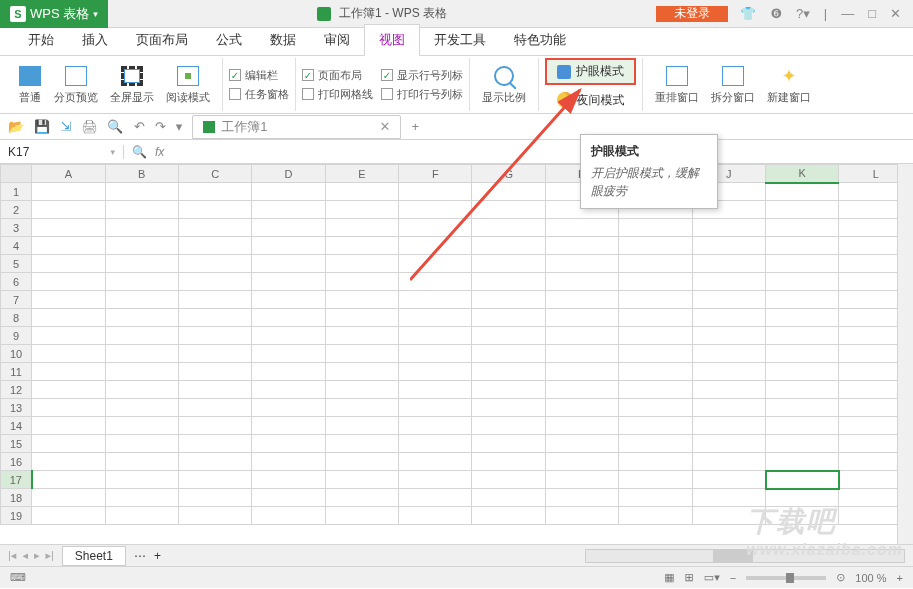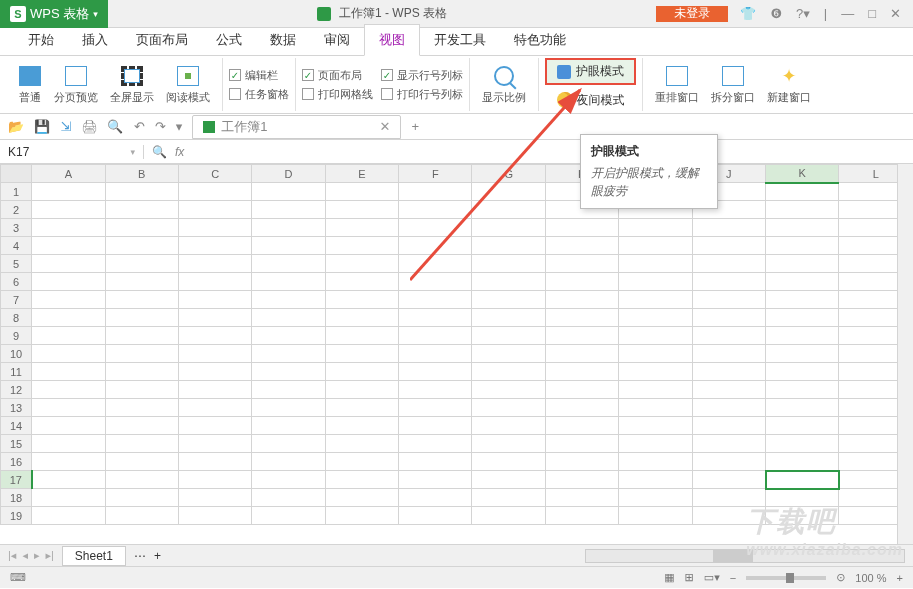--- a/index.html
+++ b/index.html
@@ -47,21 +47,21 @@
 
 
 .qat { height: 26px; background: #fff; display: flex; align-items: center; padding: 0 8px; gap: 10px; border-bottom: 1px solid #d4d4d4; color: #888; }
 .qat span { cursor: pointer; font-size: 13px; }
 .doc-tab { display: flex; align-items: center; gap: 6px; border: 1px solid #ccc; padding: 2px 10px; background: #fff; border-radius: 2px 2px 0 0; }
 .doc-tab .sicon { width: 12px; height: 12px; background: #2e9946; }
 .doc-tab .close { color: #999; cursor: pointer; }
 
 
 .namebar { height: 24px; display: flex; align-items: center; border-bottom: 1px solid #d4d4d4; }
-.namebox { width: 144px; border-right: 1px solid #d4d4d4; padding: 0 8px; display: flex; align-items: center; justify-content: space-between; }
+.namebox { width: 124px; border-right: 1px solid #d4d4d4; padding: 0 8px; display: flex; align-items: center; justify-content: space-between; }
 .fx-area { display: flex; align-items: center; padding: 0 8px; gap: 8px; color: #888; }
 
 
 .sheet { position: relative; height: 380px; overflow: hidden; }
 .sheet table { border-collapse: collapse; width: 100%; }
 .sheet th, .sheet td { border: 1px solid #d4d4d4; height: 18px; font-weight: normal; color: #666; font-size: 11px; text-align: center; }
 .sheet th { background: #f0f0f0; }
 .sheet .corner { width: 28px; background: #e8e8e8; }
 .sheet .rowh { width: 28px; background: #f0f0f0; }
 .sheet td { background: #fff; }

